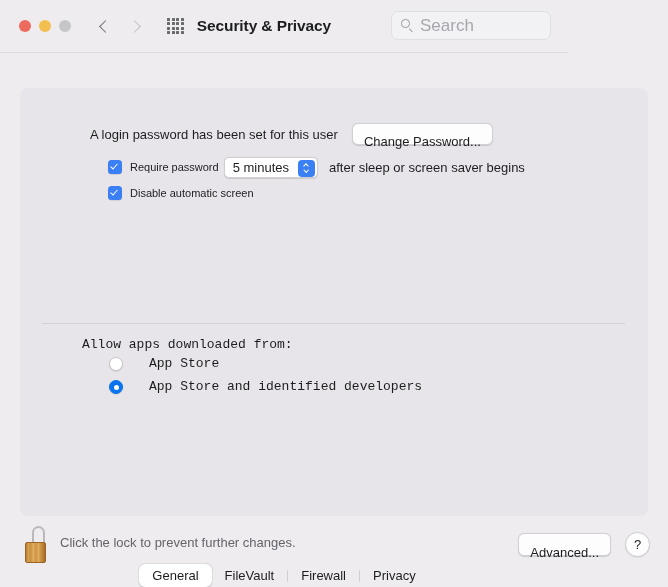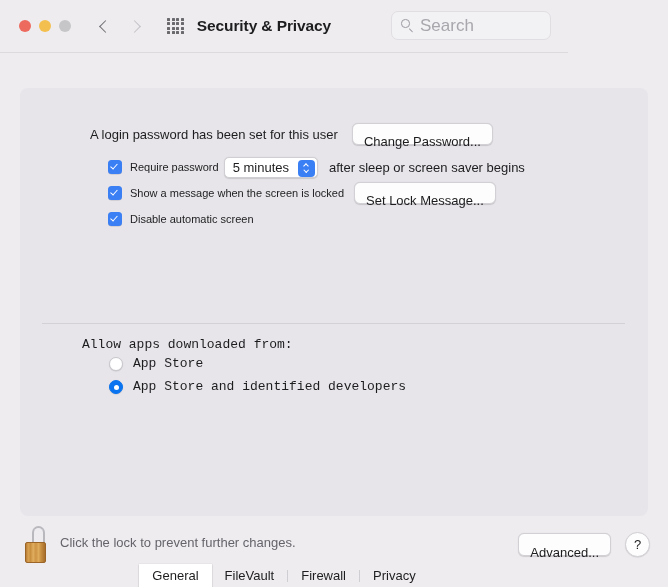--- a/index.html
+++ b/index.html
@@ -167,21 +167,21 @@
     align-items: center;
     height: 23px;
   }
   .tab {
     position: relative;
     font-size: 13px;
     color: #1d1d1f;
     padding: 0 13px;
     height: 23px;
     line-height: 23px;
-    border-radius: 0;
+    border-radius: 6px;
     white-space: nowrap;
   }
   .tab.selected {
     background: #ffffff;
     box-shadow: 0 0.5px 1.5px rgba(0,0,0,0.22), 0 0 0 0.5px rgba(0,0,0,0.06);
   }
   .tab-sep {
     width: 1px;
     height: 12px;
     background: #cfced3;
@@ -375,21 +375,21 @@
     position: absolute;
     left: 4px;
     top: 4px;
     width: 5px;
     height: 5px;
     border-radius: 50%;
     background: #ffffff;
   }
   .radio-label {
     font-size: 13px;
-    margin-left: 10px;
+    margin-left: 26px;
     color: #1d1d1f;
     white-space: nowrap;
   }
 
   
   .bottombar {
     position: absolute;
     left: 0;
     bottom: 0;
     width: 668px;
@@ -547,25 +547,20 @@
         <span class="popup">
           <span class="popup-value">5 minutes</span>
           <span class="popup-stepper">
             <span class="step-chev step-up"></span>
             <span class="step-chev step-down"></span>
           </span>
         </span>
         <span class="trailing-text">after sleep or screen saver begins</span>
       </div>
 
-      <div class="check-row">
-        <span class="checkbox"></span>
-        <span class="check-label">Show a message when the screen is locked</span>
-        <button class="btn btn-lock-msg">Set Lock Message...</button>
-      </div>
 
       <div class="check-row">
         <span class="checkbox"></span>
         <span class="check-label">Disable automatic screen</span>
       </div>
 
     </div>
 
     <div class="separator"></div>
 

